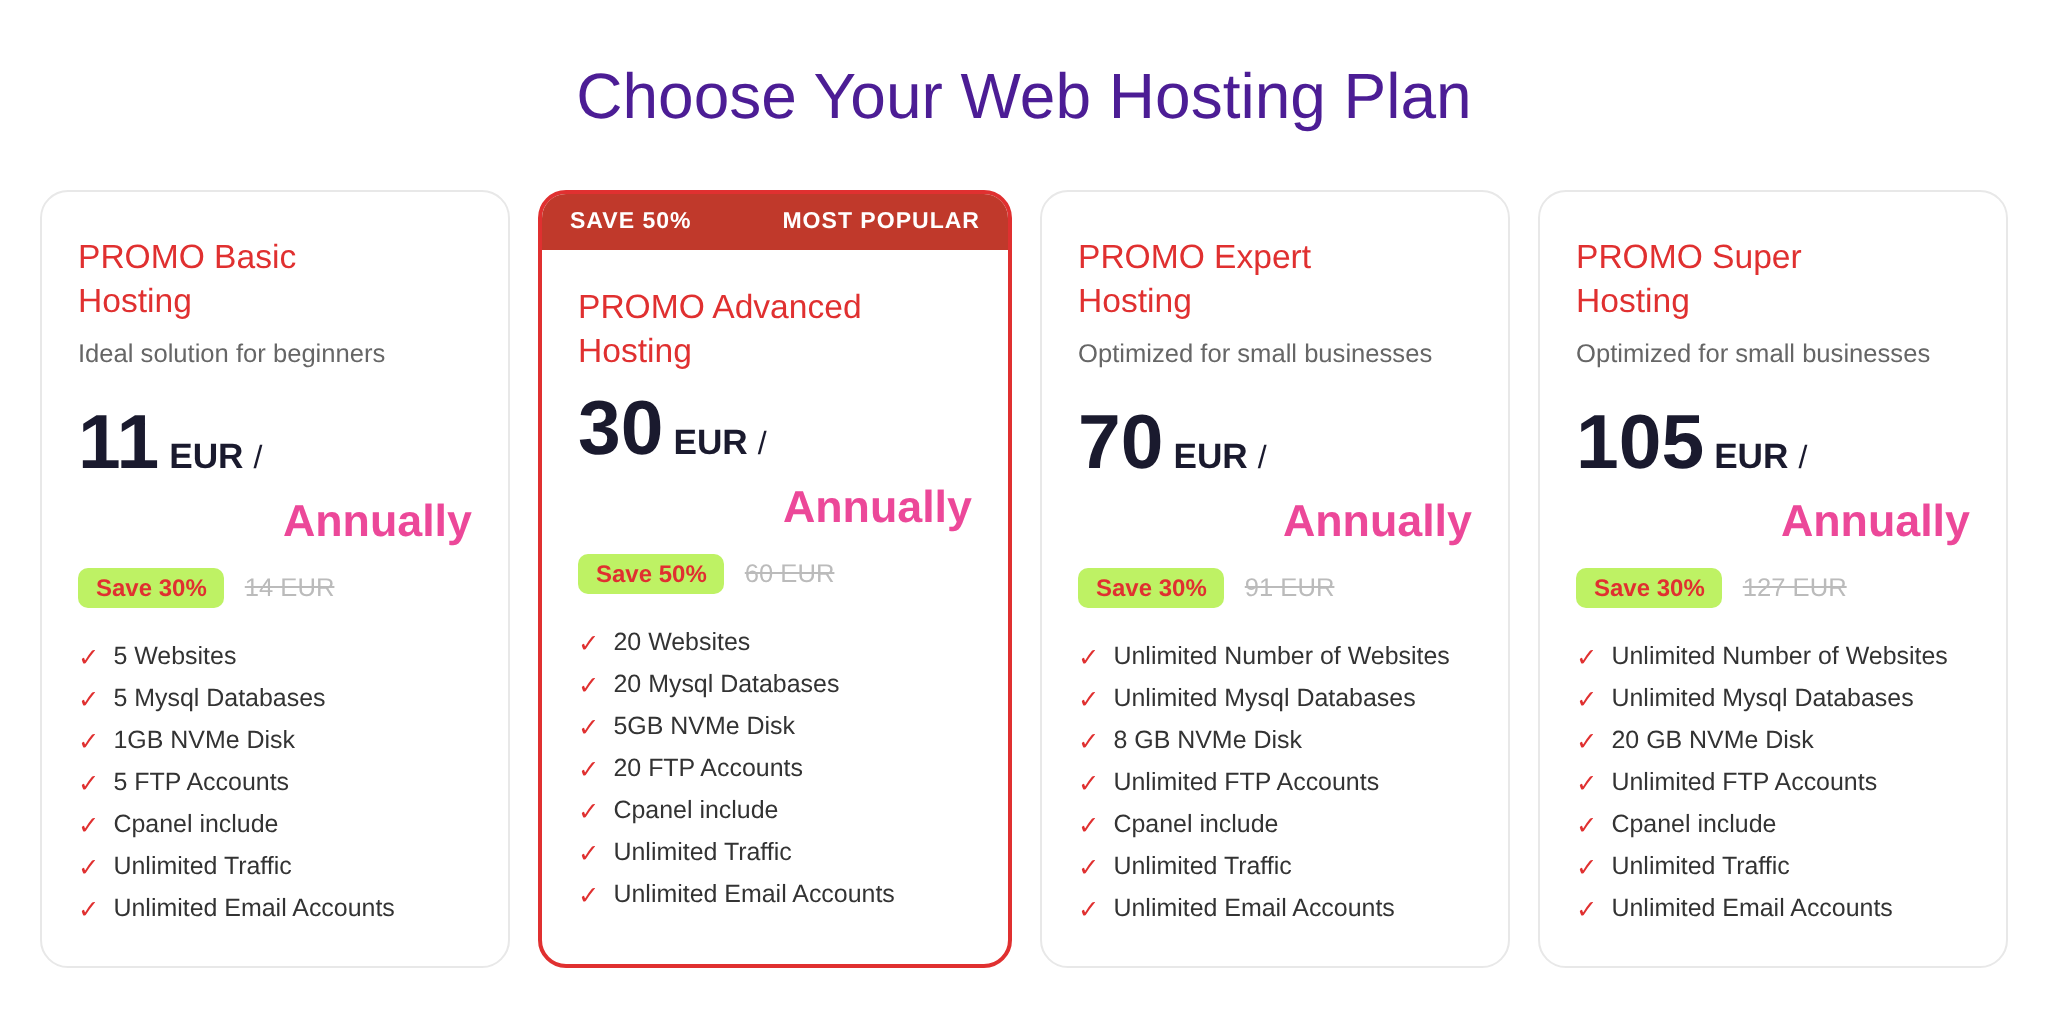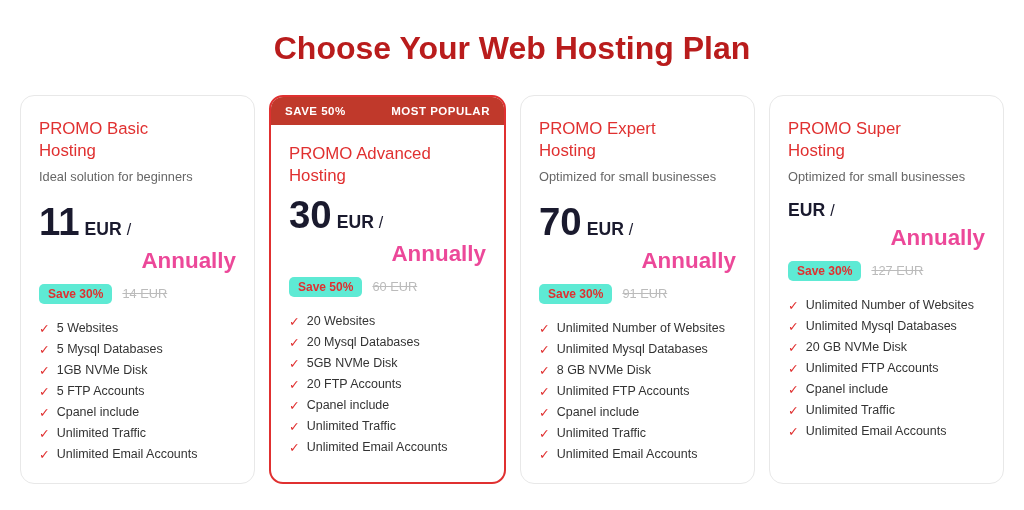--- a/index.html
+++ b/index.html
@@ -7,22 +7,22 @@
       font-family: 'Segoe UI', Arial, sans-serif;
       background: #fff;
       display: flex;
       flex-direction: column;
       align-items: center;
       padding: 30px 20px 20px;
       min-height: 510px;
     }
     .page-title {
       font-size: 2rem;
-      font-weight: 700;
-      color: #b91c1c;
+      font-weight: 400;
+      color: #4c1d95;
       text-align: center;
       margin-bottom: 28px;
     }
     .plans-container {
       display: flex;
       gap: 14px;
       justify-content: center;
       width: 100%;
       max-width: 1000px;
     }
@@ -101,21 +101,21 @@
       margin-bottom: 10px;
       text-align: right;
     }
     .save-row {
       display: flex;
       align-items: center;
       gap: 10px;
       margin-bottom: 14px;
     }
     .save-badge {
-      background: #5eead4;
+      background: #bef264;
       color: #e03030;
       font-size: 0.75rem;
       font-weight: 700;
       padding: 3px 9px;
       border-radius: 5px;
     }
     .original-price {
       color: #bbb;
       font-size: 0.8rem;
       text-decoration: line-through;
@@ -277,20 +277,21 @@
         <li>
       <span class="check-icon">✓</span>
       <span>Unlimited Email Accounts</span>
     </li>
       </ul>
     </div>
     <div class="plan-card">
       <div class="plan-name">PROMO Super<br>Hosting</div>
       <div class="plan-description">Optimized for small businesses</div>
       <div class="price-row">
+    <span class="price-main">105</span>
     <span class="price-currency">EUR</span>
     <span class="price-slash">/</span>
   </div>
       <span class="price-period">Annually</span>
       <div class="save-row">
     <span class="save-badge">Save 30%</span>
     <span class="original-price">127 EUR</span>
   </div>
       <ul class="features-list">
         <li>

